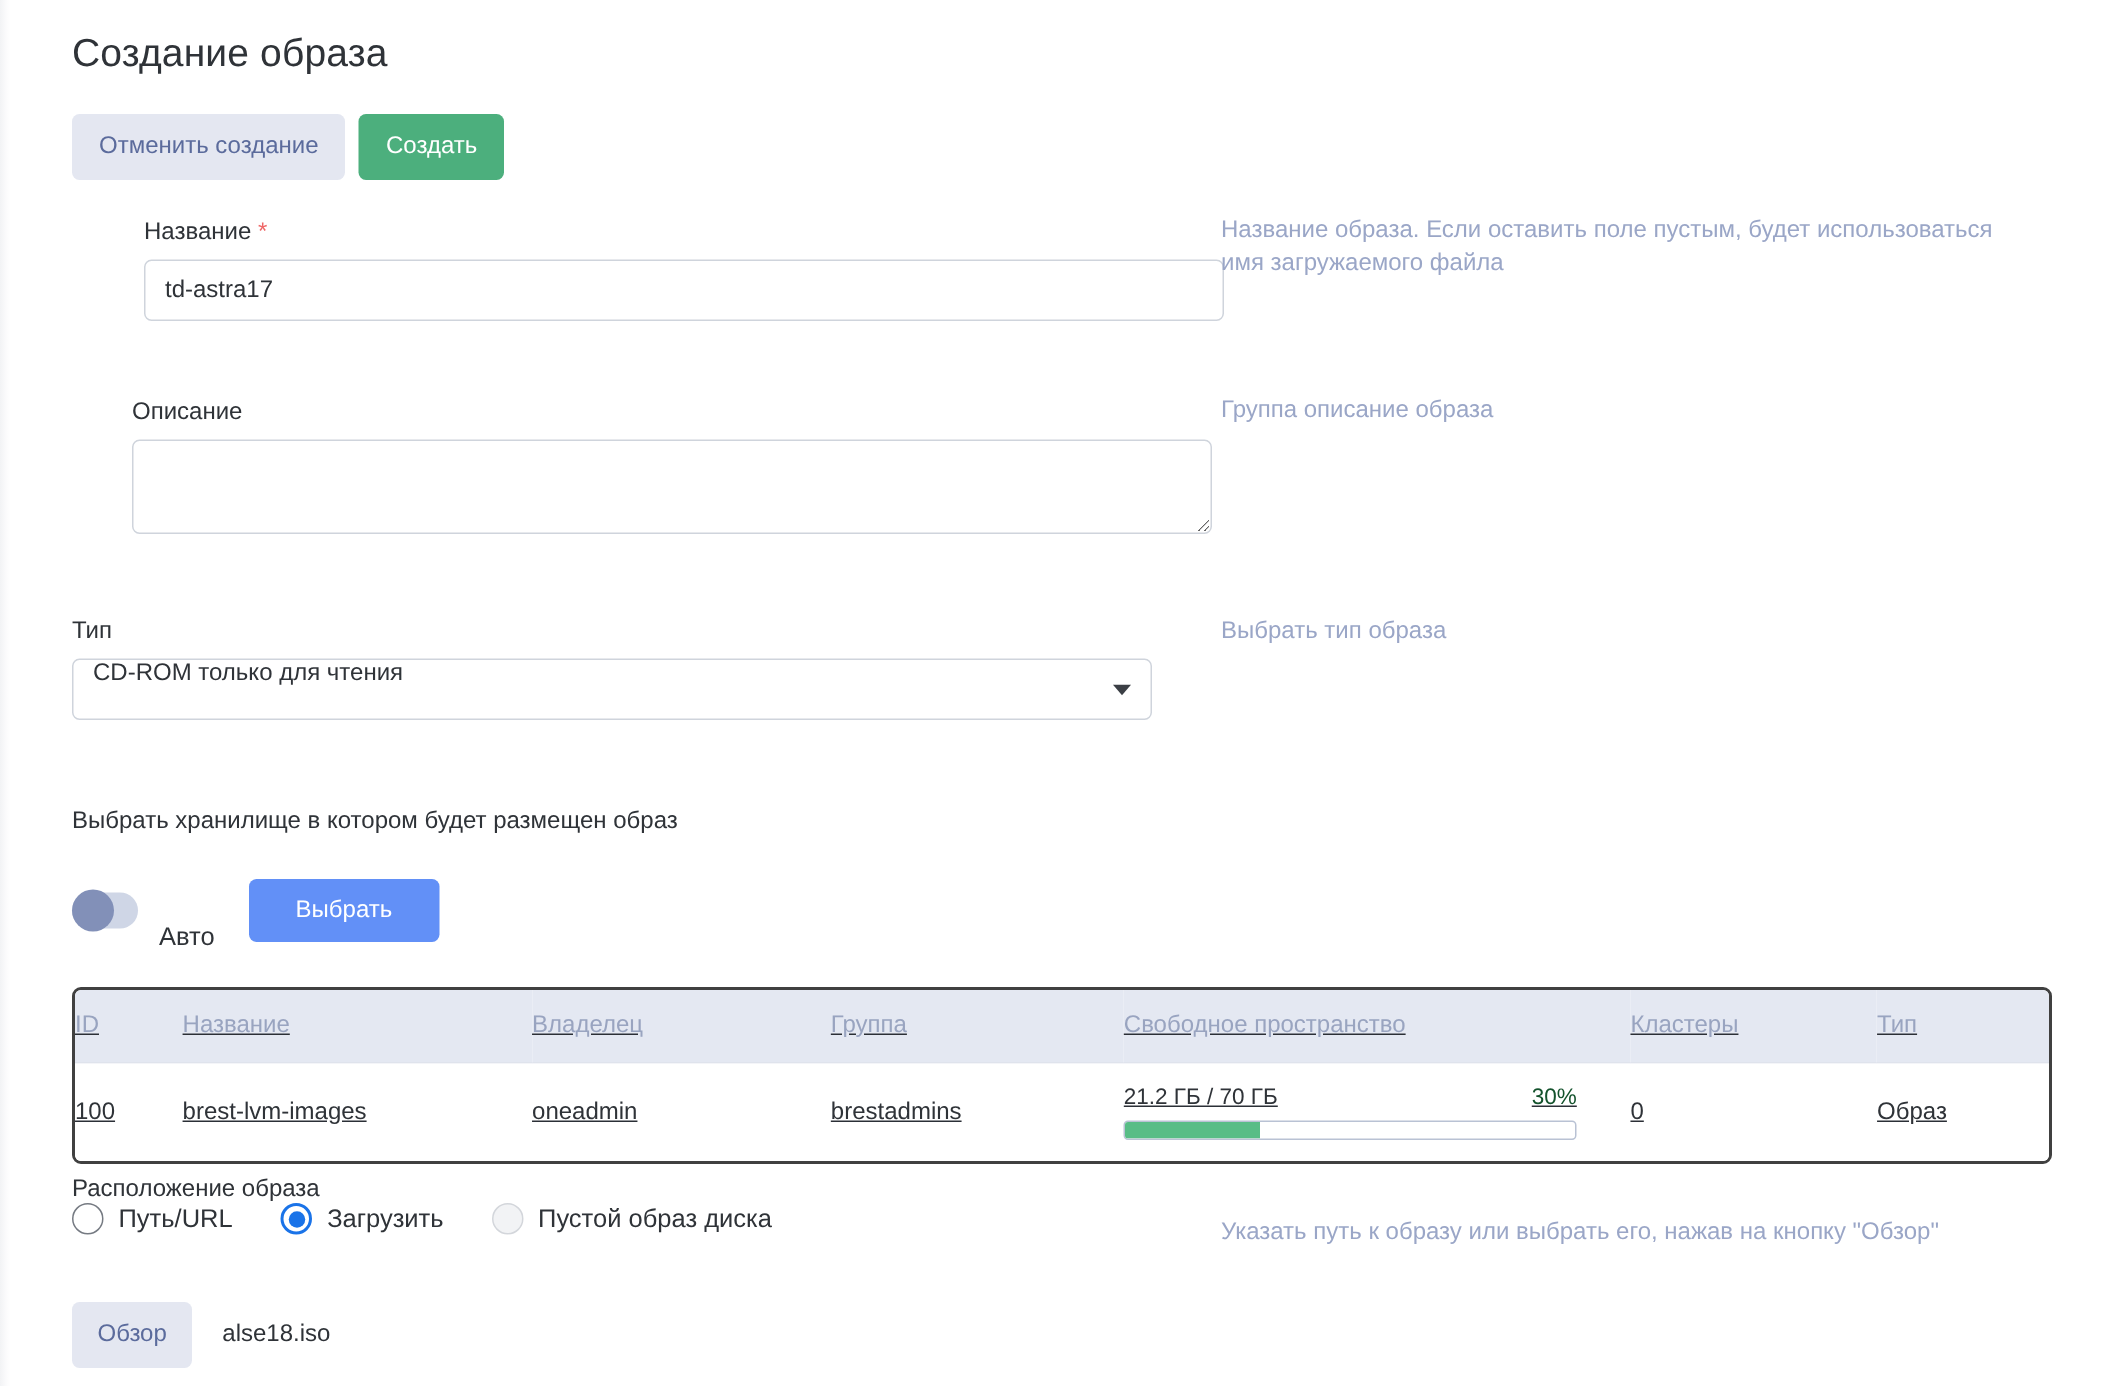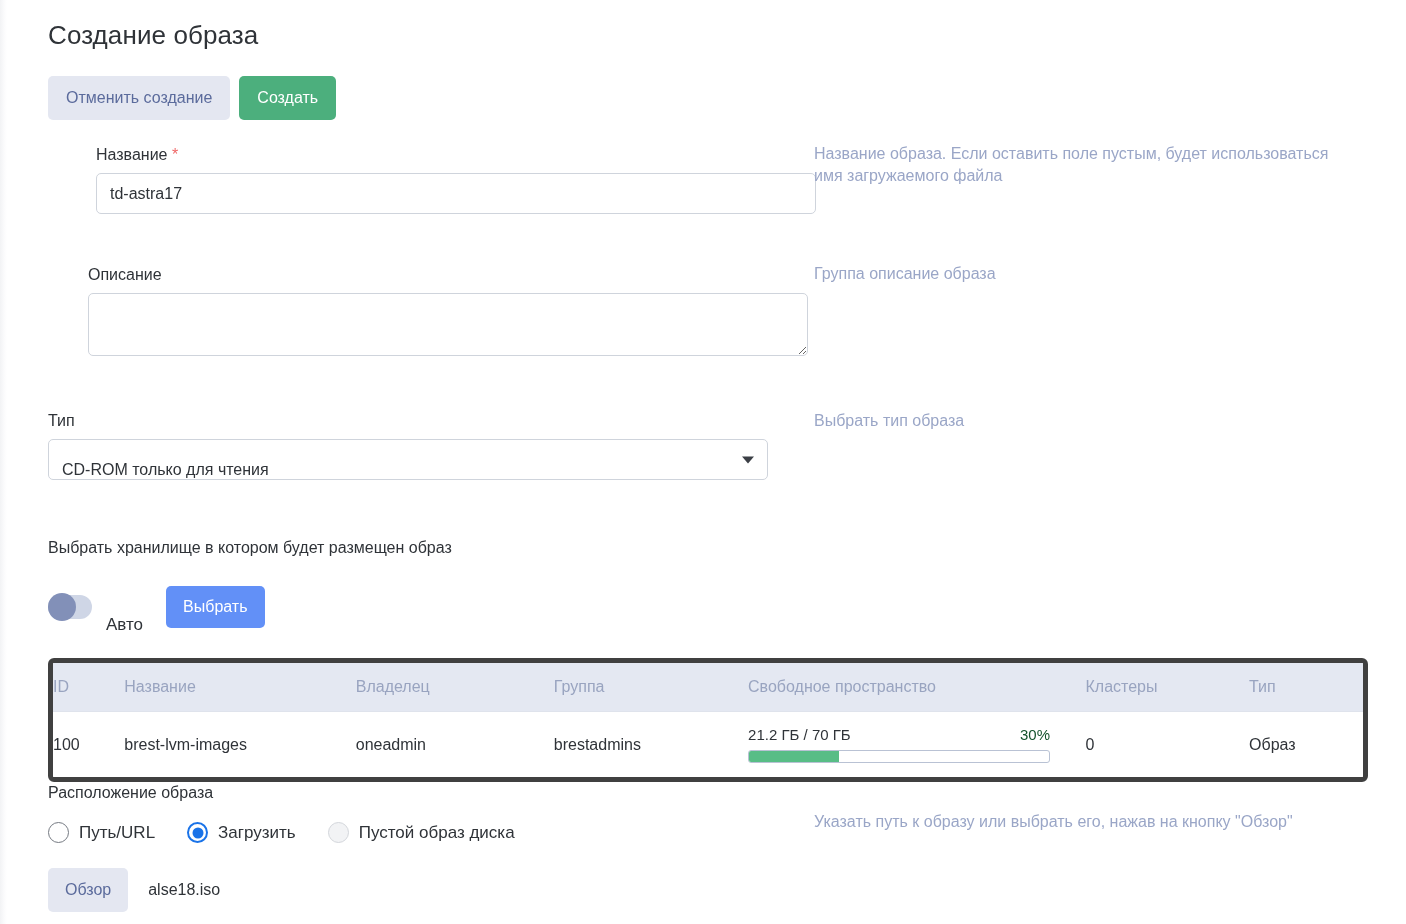--- a/index.html
+++ b/index.html
@@ -114,21 +114,21 @@
     box-sizing: border-box;
     width: 720px;
     height: 41px;
     border: 1px solid #cfd4dc;
     border-radius: 5px;
     background: #fff;
     font-size: 16px;
     color: #2f3338;
     padding: 0 13px;
     display: flex;
-    align-items: flex-end;
+    align-items: flex-start;
     cursor: pointer;
   }
   .select-caret {
     position: absolute;
     right: 14px;
     top: 50%;
     transform: translateY(-50%);
     width: 0; height: 0;
     border-left: 6px solid transparent;
     border-right: 6px solid transparent;
@@ -180,34 +180,35 @@
     background: #8290b8;
   }
   .toggle-label { font-size: 17px; color: #2f3338; margin-top: 36px; }
   .btn-select {
     background: #6290f7;
     color: #fff;
     border: none;
     border-radius: 5px;
     font-family: "Liberation Sans", sans-serif;
     font-size: 16px;
-    padding: 12px 17px;
+    padding: 12px 31px;
     cursor: pointer;
     margin-left: 9px;
   }
 
   table.storage-table {
     margin-top: 23px;
     width: 1320px;
     border-collapse: separate;
     border-spacing: 0;
-    border: 5px solid #404040;
+    border: 2px solid #404040;
     border-radius: 6px;
     overflow: hidden;
     background: #fff;
+    text-decoration: underline;
   }
   table.storage-table thead th {
     background: #e4e8f2;
     color: #99a4c0;
     font-weight: 400;
     font-size: 16px;
     text-align: left;
     padding: 15px 0 15px 0;
     border-bottom: 1px solid #dfe3ec;
   }
@@ -248,21 +249,20 @@
   }
   .space-fill {
     height: 100%;
     background: #58bd86;
   }
 
   .radio-row {
     display: flex;
     align-items: flex-start;
     gap: 0;
-    margin-top: 20px;
   }
   .radio-item {
     display: flex;
     align-items: center;
     gap: 10px;
     margin-right: 32px;
     cursor: pointer;
   }
   .radio {
     width: 21px; height: 21px;

